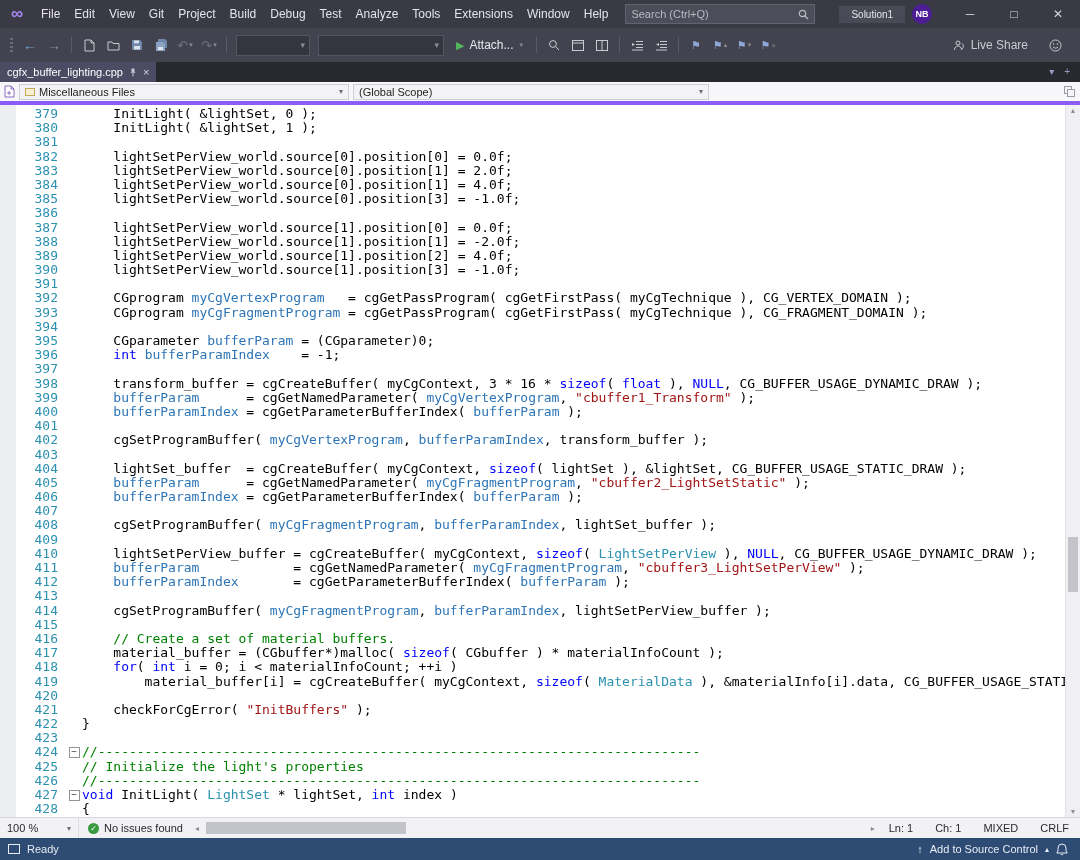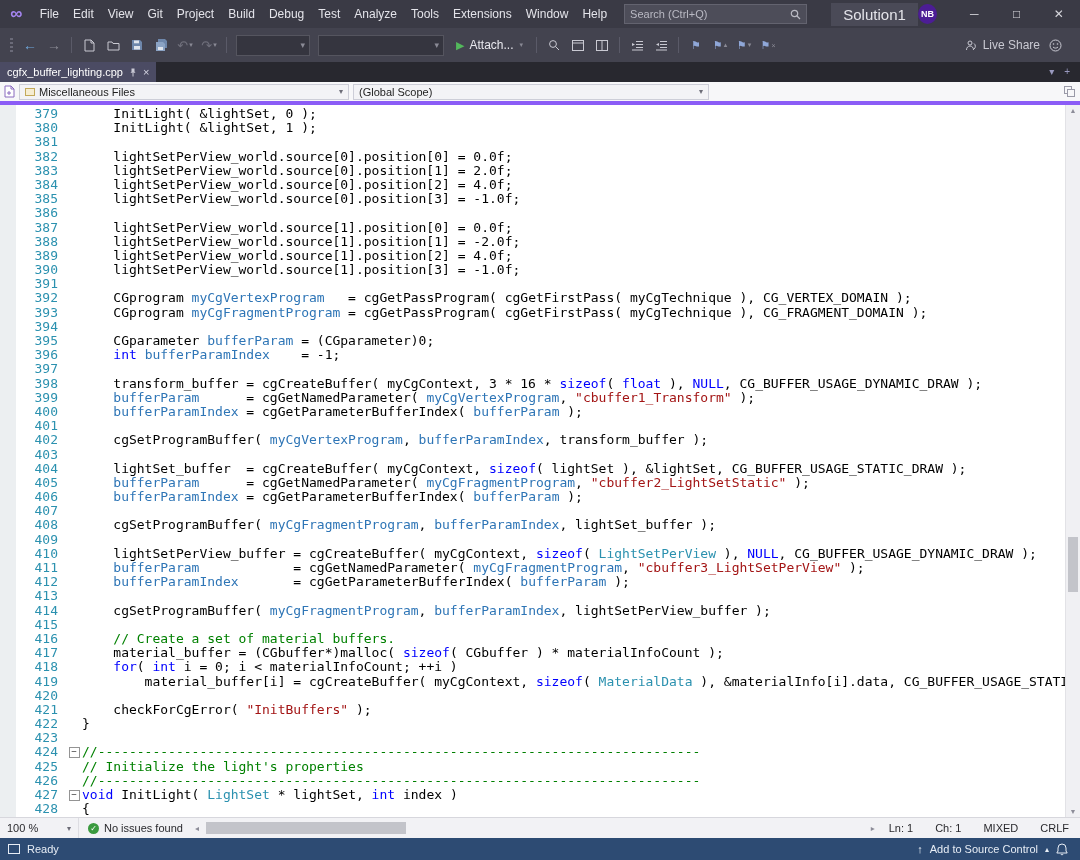--- a/index.html
+++ b/index.html
@@ -6,21 +6,21 @@
   body{width:1080px;height:860px;overflow:hidden;font-family:"Liberation Sans",sans-serif;}
   .app{width:1080px;height:860px;display:flex;flex-direction:column;}
 
   
   .titlebar{flex:0 0 28px;background:#3a3a45;display:flex;align-items:center;color:#e4e4ea;}
   .logo{width:34px;text-align:center;color:#a585f0;font-size:17px;font-weight:bold;line-height:28px;}
   .menubar{display:flex;}
   .menu-item{padding:0 7px;font-size:12px;line-height:28px;white-space:nowrap;}
   .searchbox{margin-left:10px;width:178px;height:18px;background:#4d4d59;border:1px solid #63636f;
              display:flex;align-items:center;justify-content:space-between;padding:0 5px;font-size:11px;color:#b9b9c3;}
-  .solution{margin-left:24px;font-size:15px;background:#4a4a57;padding:3px 12px;white-space:nowrap;}
+  .solution{margin-left:24px;font-size:10px;background:#4a4a57;padding:3px 12px;white-space:nowrap;}
   .tb-spacer{flex:1;}
   .avatar{width:20px;height:20px;border-radius:50%;background:#4c1d95;color:#fff;font-size:9px;font-weight:bold;
           display:flex;align-items:center;justify-content:center;margin-right:16px;}
   .wbtn{width:44px;text-align:center;font-size:12px;color:#d6d6dc;line-height:28px;}
 
   
   .toolbar{flex:0 0 34px;background:#43434f;display:flex;align-items:center;padding:0 6px;gap:2px;color:#c9c9d2;}
   .grip{width:3px;height:14px;margin:0 4px;background:repeating-linear-gradient(#6a6a78 0 2px,transparent 2px 4px);}
   .tbtn{width:22px;height:22px;display:flex;align-items:center;justify-content:center;font-size:13px;position:relative;}
   .tsep{width:1px;height:16px;background:#5a5a68;margin:0 4px;}
@@ -28,21 +28,21 @@
   .nav-back{color:#6fa8dc;font-size:14px;}
   .nav-fwd{color:#8b8b95;font-size:14px;}
   .disabled{color:#70707c;}
   .tcombo{height:19px;background:#35353f;border:1px solid #55555f;display:flex;align-items:center;
           justify-content:flex-end;padding:0 4px;color:#8b8b96;font-size:9px;margin:0 3px;}
   .tcombo.small{width:64px;}
   .tcombo.large{width:116px;}
   .attach{display:flex;align-items:center;gap:5px;padding:0 7px;height:24px;font-size:12px;color:#e8e8ee;}
   .play{color:#53b85c;font-size:11px;}
   .flag{font-size:11px;color:#8fa7d8;}
-  .tb-right{margin-left:auto;display:flex;align-items:center;gap:0;padding-right:8px;}
+  .tb-right{margin-left:auto;display:flex;align-items:center;gap:12px;padding-right:8px;}
   .liveshare{display:flex;align-items:center;gap:5px;font-size:12px;color:#c9c9d2;padding:0 4px;height:24px;}
 
   
   .tabstrip{flex:0 0 20px;background:#28282f;display:flex;align-items:flex-end;}
   .tab{height:20px;background:#4b4b63;color:#fff;font-size:11px;display:flex;align-items:center;padding:0 7px;gap:6px;white-space:nowrap;}
   .tclose{color:#d5d5e2;font-size:11px;}
   .tabstrip-right{margin-left:auto;display:flex;align-items:center;color:#9a9ac0;font-size:10px;gap:10px;padding-right:10px;line-height:20px;}
 
   
   .navbar{flex:0 0 19px;background:#f7f7f9;border-bottom:4px solid #8b5cf6;display:flex;align-items:center;gap:4px;padding:0 3px;}
@@ -333,21 +333,21 @@
 
   <div class="editor">
     <div class="code-scroll">
       <div class="margin-strip"></div>
       <div class="lines-host">
           <div class="cl"><span class="cl-margin"></span><span class="cl-num">379</span><span class="cl-fold"></span><span class="cl-code"><span class="tk-p">    InitLight( &amp;lightSet, 0 );</span></span></div>
           <div class="cl"><span class="cl-margin"></span><span class="cl-num">380</span><span class="cl-fold"></span><span class="cl-code"><span class="tk-p">    InitLight( &amp;lightSet, 1 );</span></span></div>
           <div class="cl"><span class="cl-margin"></span><span class="cl-num">381</span><span class="cl-fold"></span><span class="cl-code"></span></div>
           <div class="cl"><span class="cl-margin"></span><span class="cl-num">382</span><span class="cl-fold"></span><span class="cl-code"><span class="tk-p">    lightSetPerView_world.source[0].position[0] = 0.0f;</span></span></div>
           <div class="cl"><span class="cl-margin"></span><span class="cl-num">383</span><span class="cl-fold"></span><span class="cl-code"><span class="tk-p">    lightSetPerView_world.source[0].position[1] = 2.0f;</span></span></div>
-          <div class="cl"><span class="cl-margin"></span><span class="cl-num">384</span><span class="cl-fold"></span><span class="cl-code"><span class="tk-p">    lightSetPerView_world.source[0].position[2] = 4.0f;</span></span></div>
+          <div class="cl"><span class="cl-margin"></span><span class="cl-num">384</span><span class="cl-fold"></span><span class="cl-code"><span class="tk-p">    lightSetPerView_world.source[0].position[1] = 4.0f;</span></span></div>
           <div class="cl"><span class="cl-margin"></span><span class="cl-num">385</span><span class="cl-fold"></span><span class="cl-code"><span class="tk-p">    lightSetPerView_world.source[0].position[3] = -1.0f;</span></span></div>
           <div class="cl"><span class="cl-margin"></span><span class="cl-num">386</span><span class="cl-fold"></span><span class="cl-code"></span></div>
           <div class="cl"><span class="cl-margin"></span><span class="cl-num">387</span><span class="cl-fold"></span><span class="cl-code"><span class="tk-p">    lightSetPerView_world.source[1].position[0] = 0.0f;</span></span></div>
           <div class="cl"><span class="cl-margin"></span><span class="cl-num">388</span><span class="cl-fold"></span><span class="cl-code"><span class="tk-p">    lightSetPerView_world.source[1].position[1] = -2.0f;</span></span></div>
           <div class="cl"><span class="cl-margin"></span><span class="cl-num">389</span><span class="cl-fold"></span><span class="cl-code"><span class="tk-p">    lightSetPerView_world.source[1].position[2] = 4.0f;</span></span></div>
           <div class="cl"><span class="cl-margin"></span><span class="cl-num">390</span><span class="cl-fold"></span><span class="cl-code"><span class="tk-p">    lightSetPerView_world.source[1].position[3] = -1.0f;</span></span></div>
           <div class="cl"><span class="cl-margin"></span><span class="cl-num">391</span><span class="cl-fold"></span><span class="cl-code"></span></div>
           <div class="cl"><span class="cl-margin"></span><span class="cl-num">392</span><span class="cl-fold"></span><span class="cl-code"><span class="tk-p">    CGprogram </span><span class="tk-v">myCgVertexProgram</span><span class="tk-p">   = cgGetPassProgram( cgGetFirstPass( myCgTechnique ), CG_VERTEX_DOMAIN );</span></span></div>
           <div class="cl"><span class="cl-margin"></span><span class="cl-num">393</span><span class="cl-fold"></span><span class="cl-code"><span class="tk-p">    CGprogram </span><span class="tk-v">myCgFragmentProgram</span><span class="tk-p"> = cgGetPassProgram( cgGetFirstPass( myCgTechnique ), CG_FRAGMENT_DOMAIN );</span></span></div>
           <div class="cl"><span class="cl-margin"></span><span class="cl-num">394</span><span class="cl-fold"></span><span class="cl-code"></span></div>

